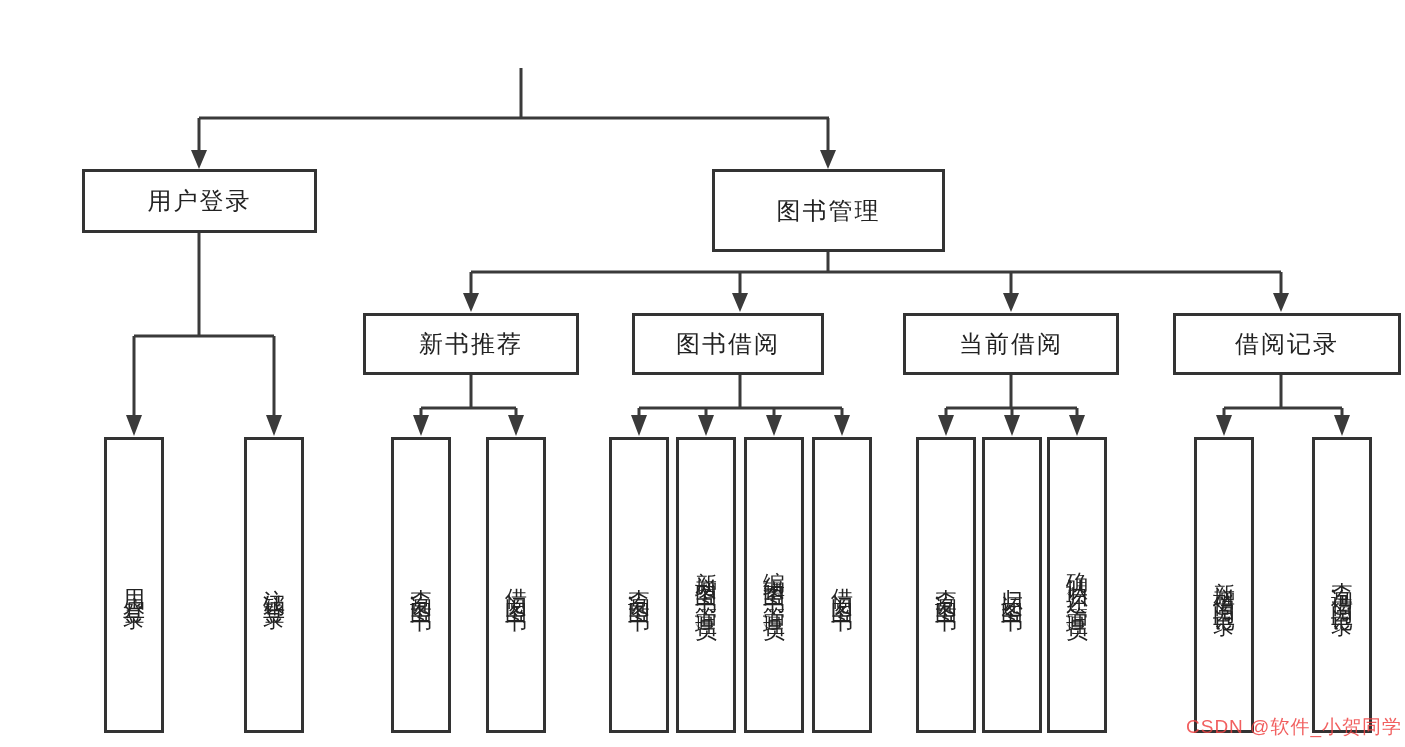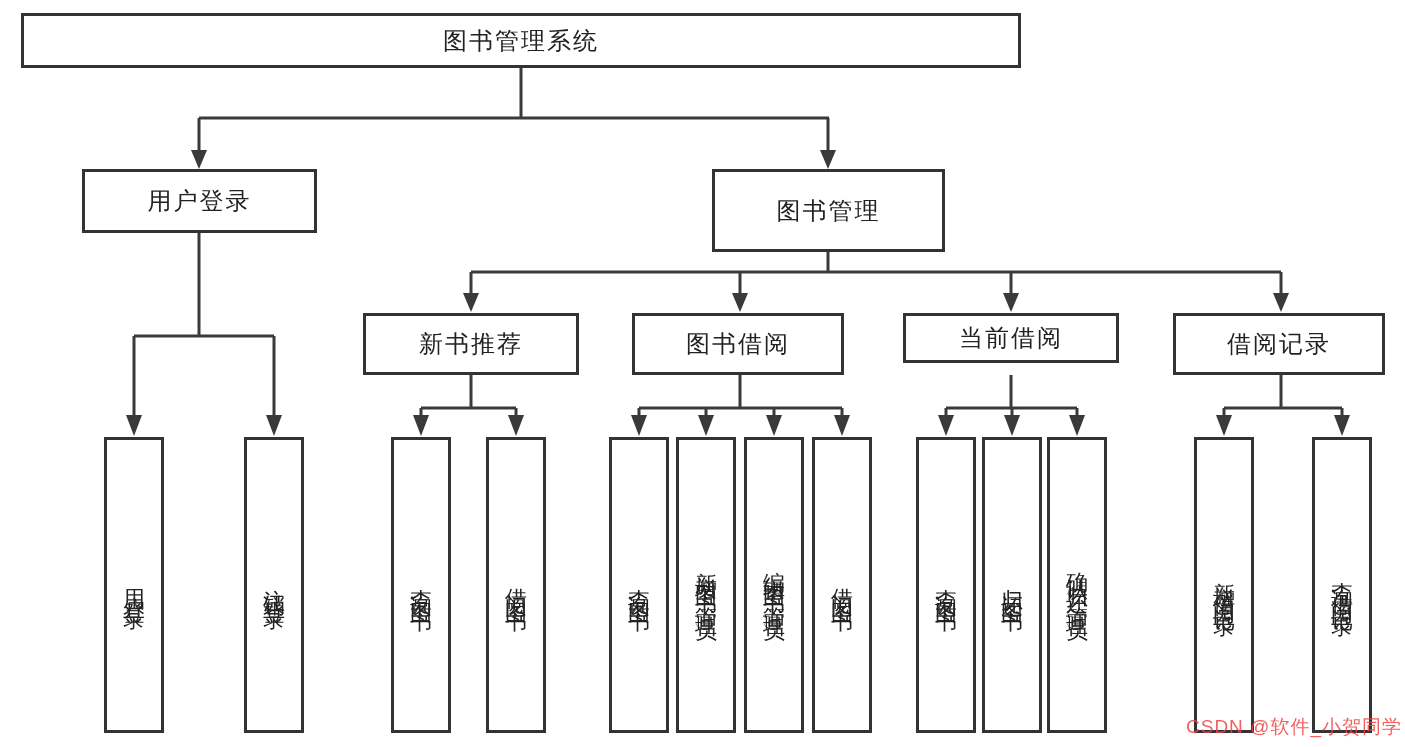--- a/index.html
+++ b/index.html
@@ -76,41 +76,38 @@
              M1281 375V408 M1224 408H1342 M1224 408V418 M1342 408V418"></path>
     <path fill="#3a3a3a" stroke="none" d="M191 150H207L199 169Z M820 150H836L828 169Z
              M463 293H479L471 312Z M732 293H748L740 312Z M1003 293H1019L1011 312Z M1273 293H1289L1281 312Z
              M126 415H142L134 436Z M266 415H282L274 436Z
              M413 415H429L421 436Z M508 415H524L516 436Z
              M631 415H647L639 436Z M698 415H714L706 436Z M766 415H782L774 436Z M834 415H850L842 436Z
              M938 415H954L946 436Z M1004 415H1020L1012 436Z M1069 415H1085L1077 436Z
              M1216 415H1232L1224 436Z M1334 415H1350L1342 436Z"></path>
   </svg>
 
-  <div class="box h" style="left:21px; top:13px; width:1000px; height:55px;">
-    <span>图书管理系统</span>
-  </div>
 
   <div class="box h" style="left:82px; top:169px; width:235px; height:64px;">
     <span>用户登录</span>
   </div>
   <div class="box h" style="left:712px; top:169px; width:233px; height:83px;">
     <span>图书管理</span>
   </div>
 
   <div class="box h" style="left:363px; top:313px; width:216px; height:62px;">
     <span>新书推荐</span>
   </div>
-  <div class="box h" style="left:632px; top:313px; width:212px; height:62px;">
+  <div class="box h" style="left:632px; top:313px; width:192px; height:62px;">
     <span>图书借阅</span>
   </div>
-  <div class="box h" style="left:903px; top:313px; width:216px; height:50px;">
+  <div class="box h" style="left:903px; top:313px; width:216px; height:62px;">
     <span>当前借阅</span>
   </div>
-  <div class="box h" style="left:1173px; top:313px; width:212px; height:62px;">
+  <div class="box h" style="left:1173px; top:313px; width:228px; height:62px;">
     <span>借阅记录</span>
   </div>
 
   <div class="box v" style="left:104px; top:437px; width:60px; height:296px;">
     <span>用户登录</span>
   </div>
   <div class="box v" style="left:244px; top:437px; width:60px; height:296px;">
     <span>注销登录</span>
   </div>
 

